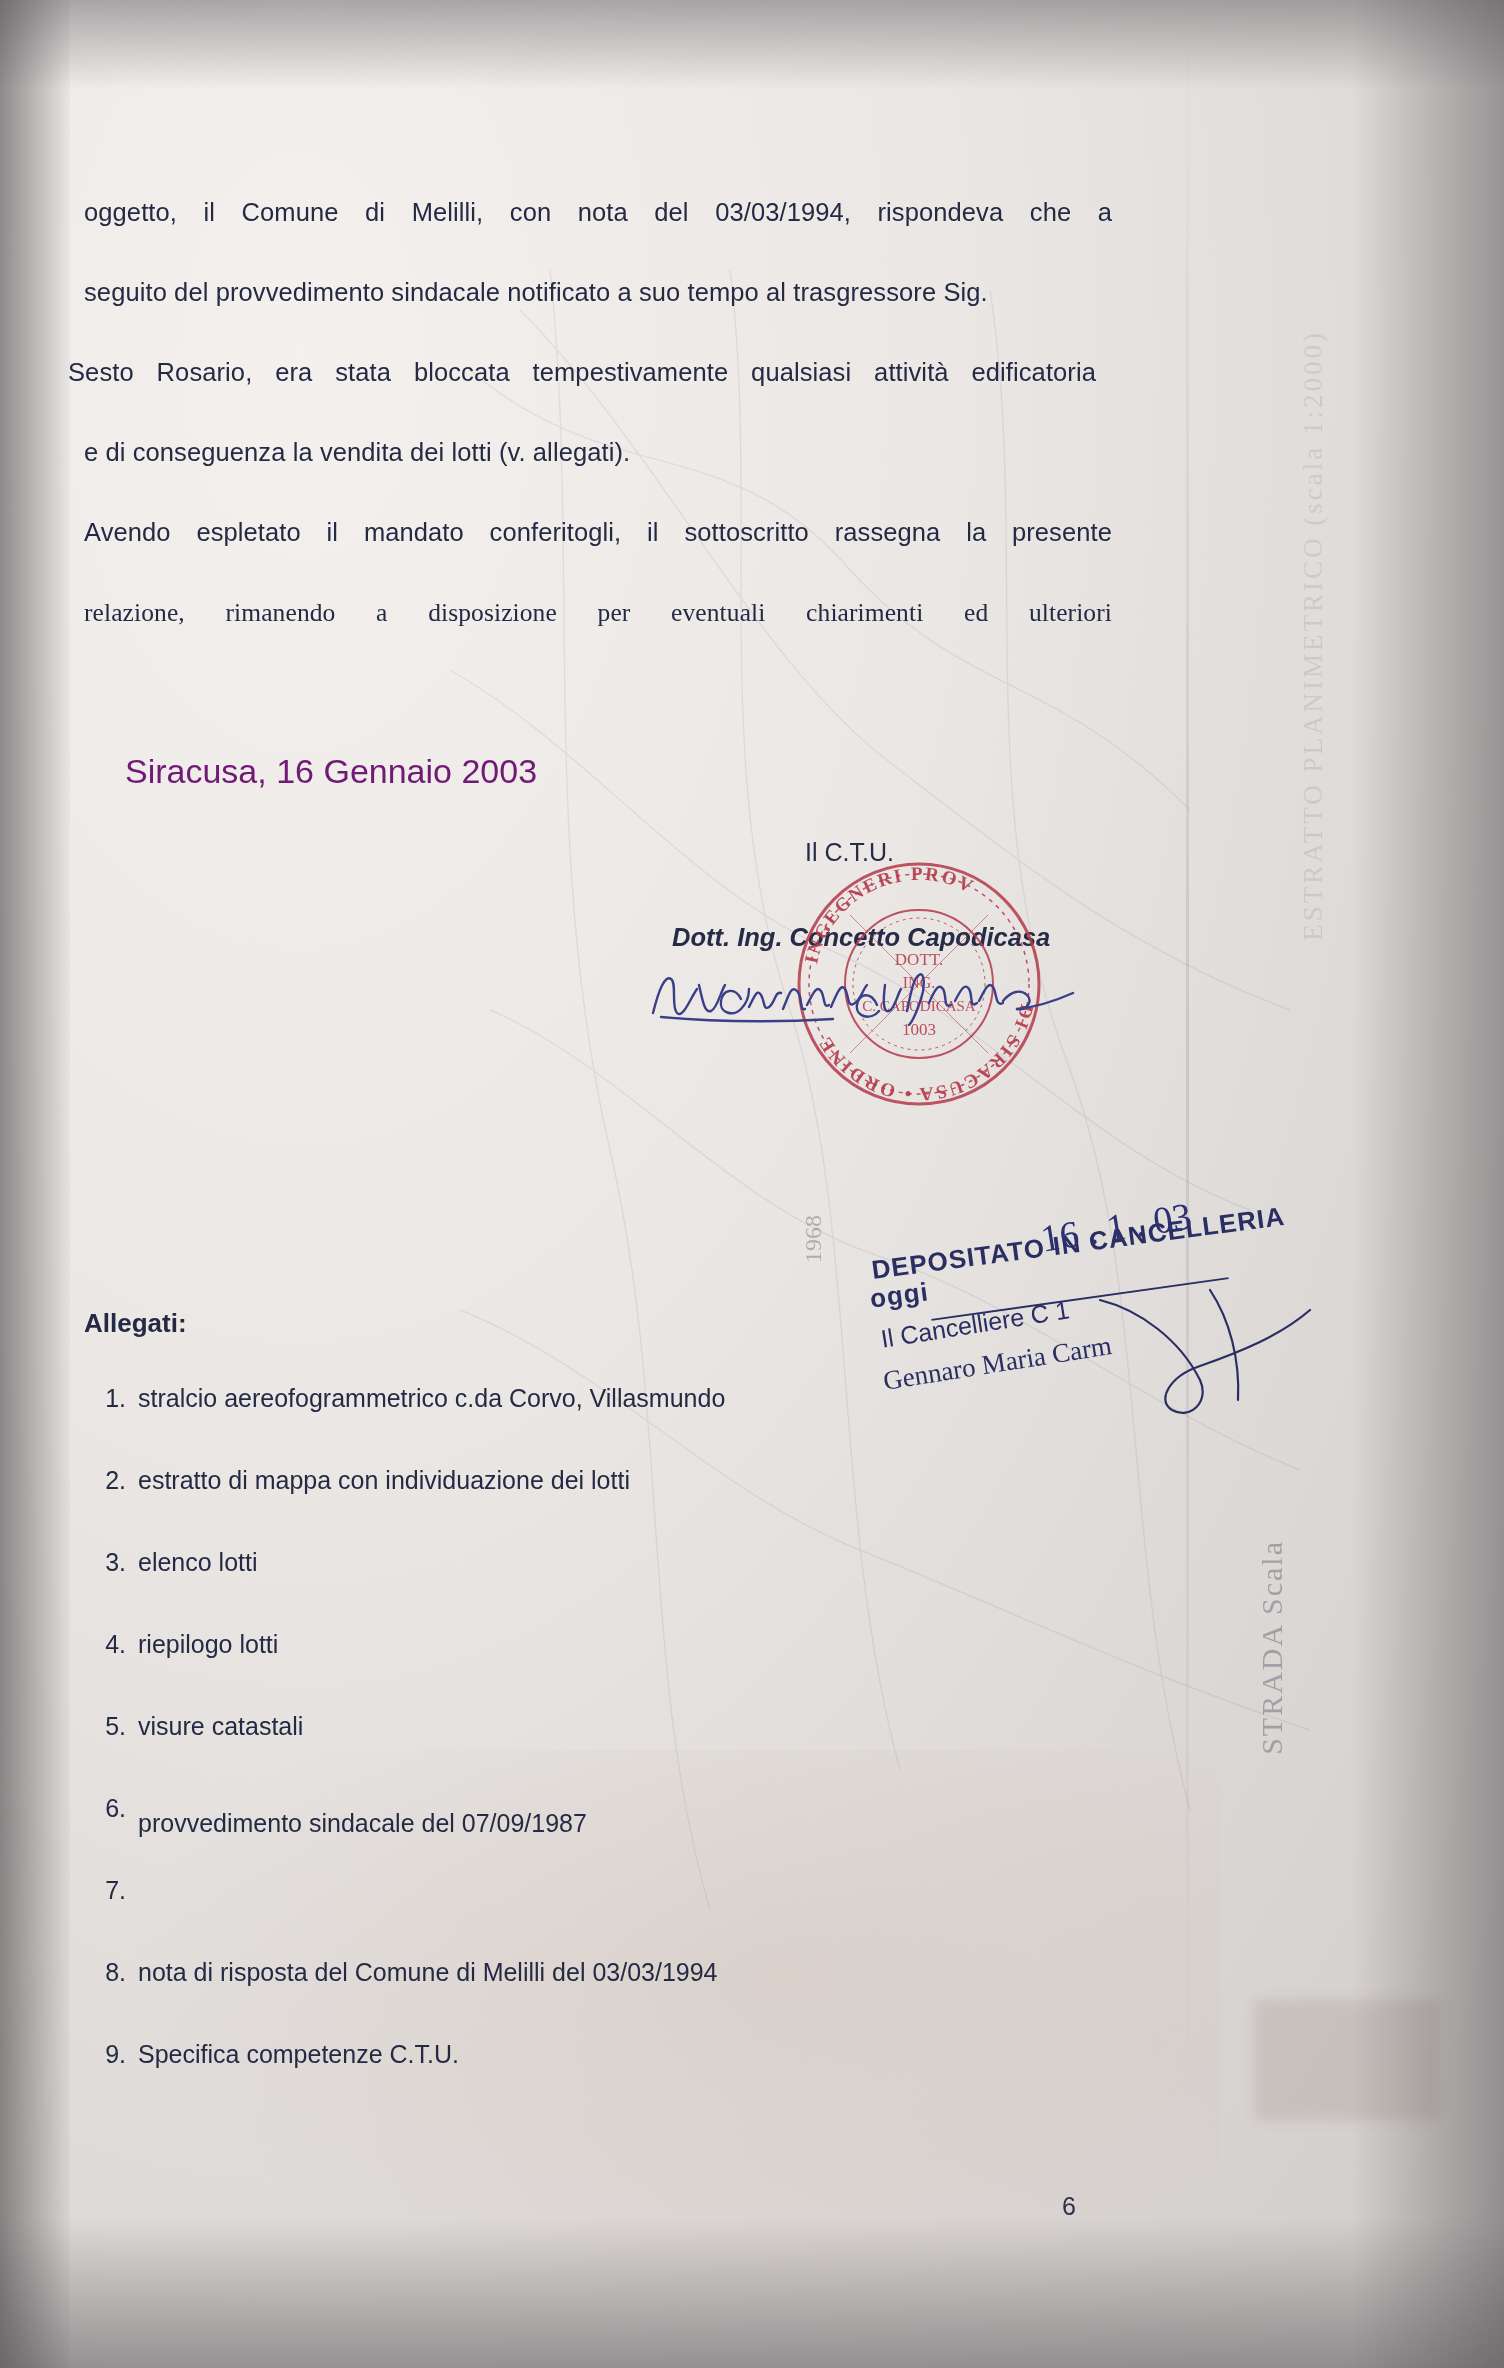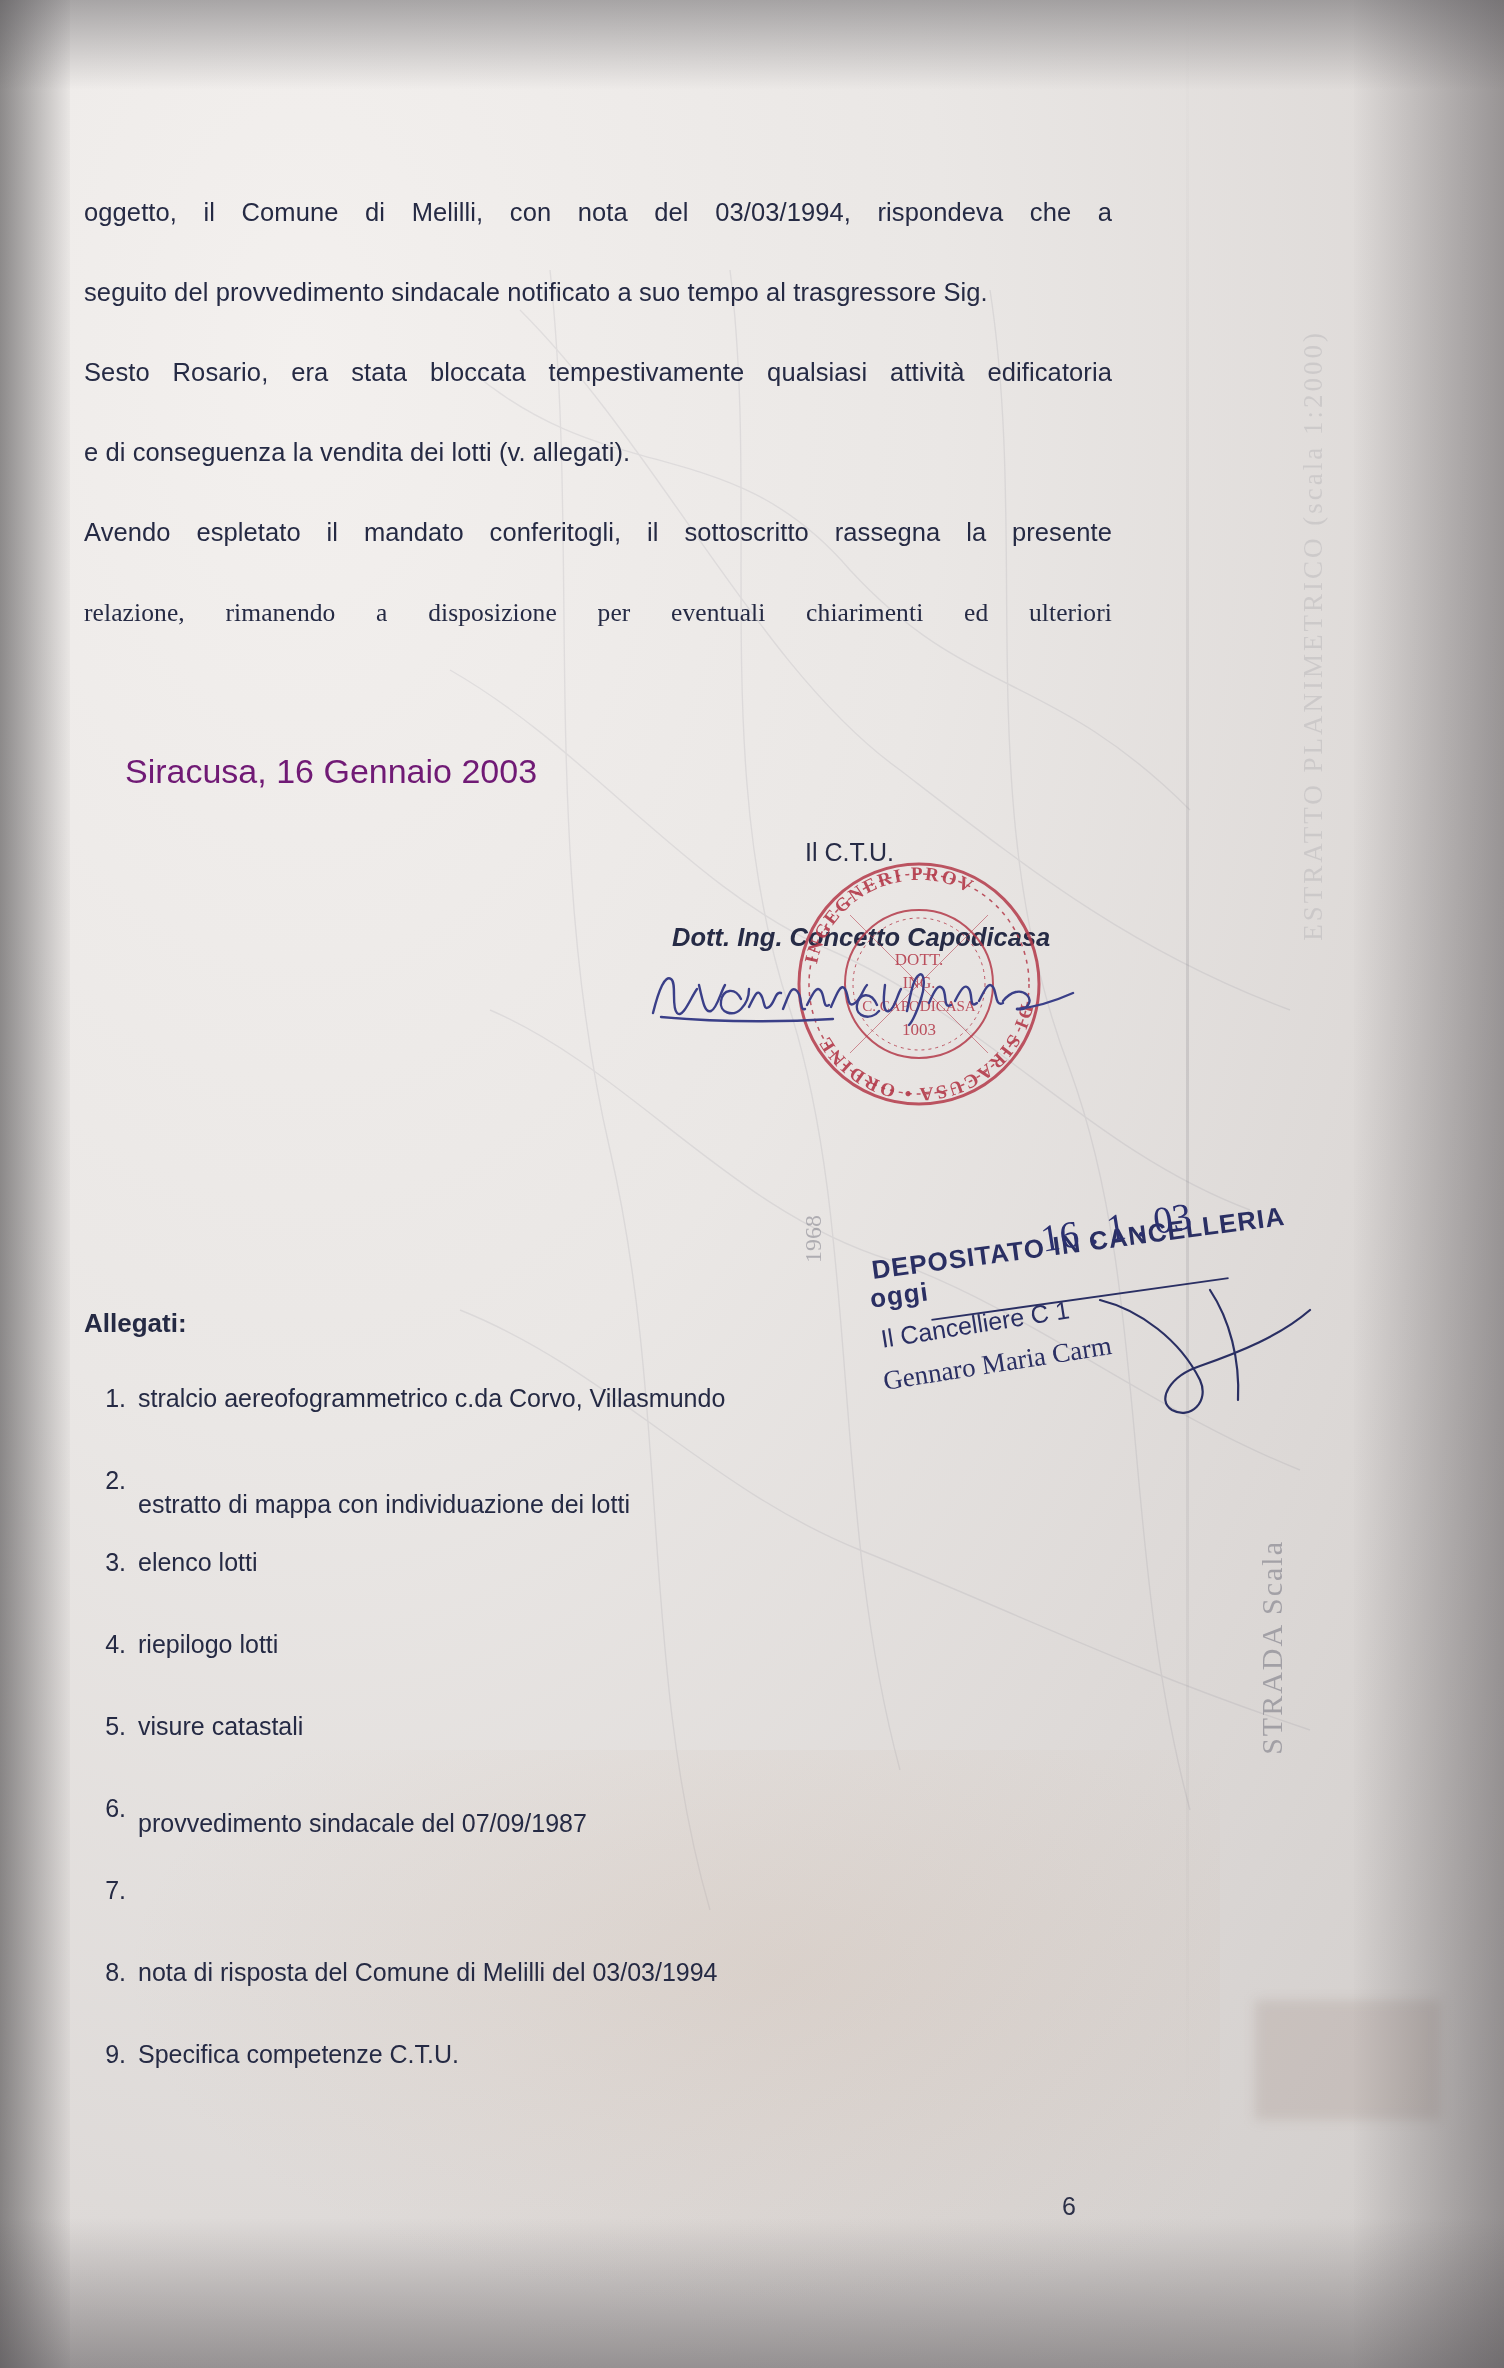--- a/index.html
+++ b/index.html
@@ -106,21 +106,21 @@
     line-height: 1.3;
     color: #252a44;
     letter-spacing: 0.1px;
   }
   .just {
     text-align: justify;
     text-align-last: justify;
   }
   .p1 { left: 84px; top: 196px; width: 1028px; }
   .p2 { left: 84px; top: 276px; width: 1028px; text-align: left; text-align-last: left;}
-  .p3 { left: 84px; top: 356px; width: 1028px; }
+  .p3 { left: 68px; top: 356px; width: 1028px; }
   .p4 { left: 84px; top: 436px; width: 1028px; text-align: left; text-align-last: left;}
   .p5 { left: 84px; top: 516px; width: 1028px; }
   .p6 { left: 84px; top: 596px; width: 1028px; font-family: Liberation Serif, serif; }
   .p7 { left: 84px; top: 676px; width: 1028px; text-align: left; text-align-last: left;}
   .place {
     position: absolute;
     left: 125px; top: 752px;
     font-size: 34px;
     color: #701a75;
   }
@@ -365,21 +365,21 @@
       </svg>
     </div>
   </div>
 
   <div class="allegati-title">Allegati:</div>
 
   <div class="alleg-num" style="left:80px; top:1384px;">1.</div>
   <div class="alleg-item" style="left:138px; top:1384px;">stralcio aereofogrammetrico c.da Corvo, Villasmundo</div>
 
   <div class="alleg-num" style="left:80px; top:1466px;">2.</div>
-  <div class="alleg-item" style="left:138px; top:1466px;margin-top:24px;">estratto di mappa con individuazione dei lotti</div>
+  <div class="alleg-item" style="left:138px; top:1466px;">estratto di mappa con individuazione dei lotti</div>
 
   <div class="alleg-num" style="left:80px; top:1548px;">3.</div>
   <div class="alleg-item" style="left:138px; top:1548px;">elenco lotti</div>
 
   <div class="alleg-num" style="left:80px; top:1630px;">4.</div>
   <div class="alleg-item" style="left:138px; top:1630px;">riepilogo lotti</div>
 
   <div class="alleg-num" style="left:80px; top:1712px;">5.</div>
   <div class="alleg-item" style="left:138px; top:1712px;">visure catastali</div>
 

